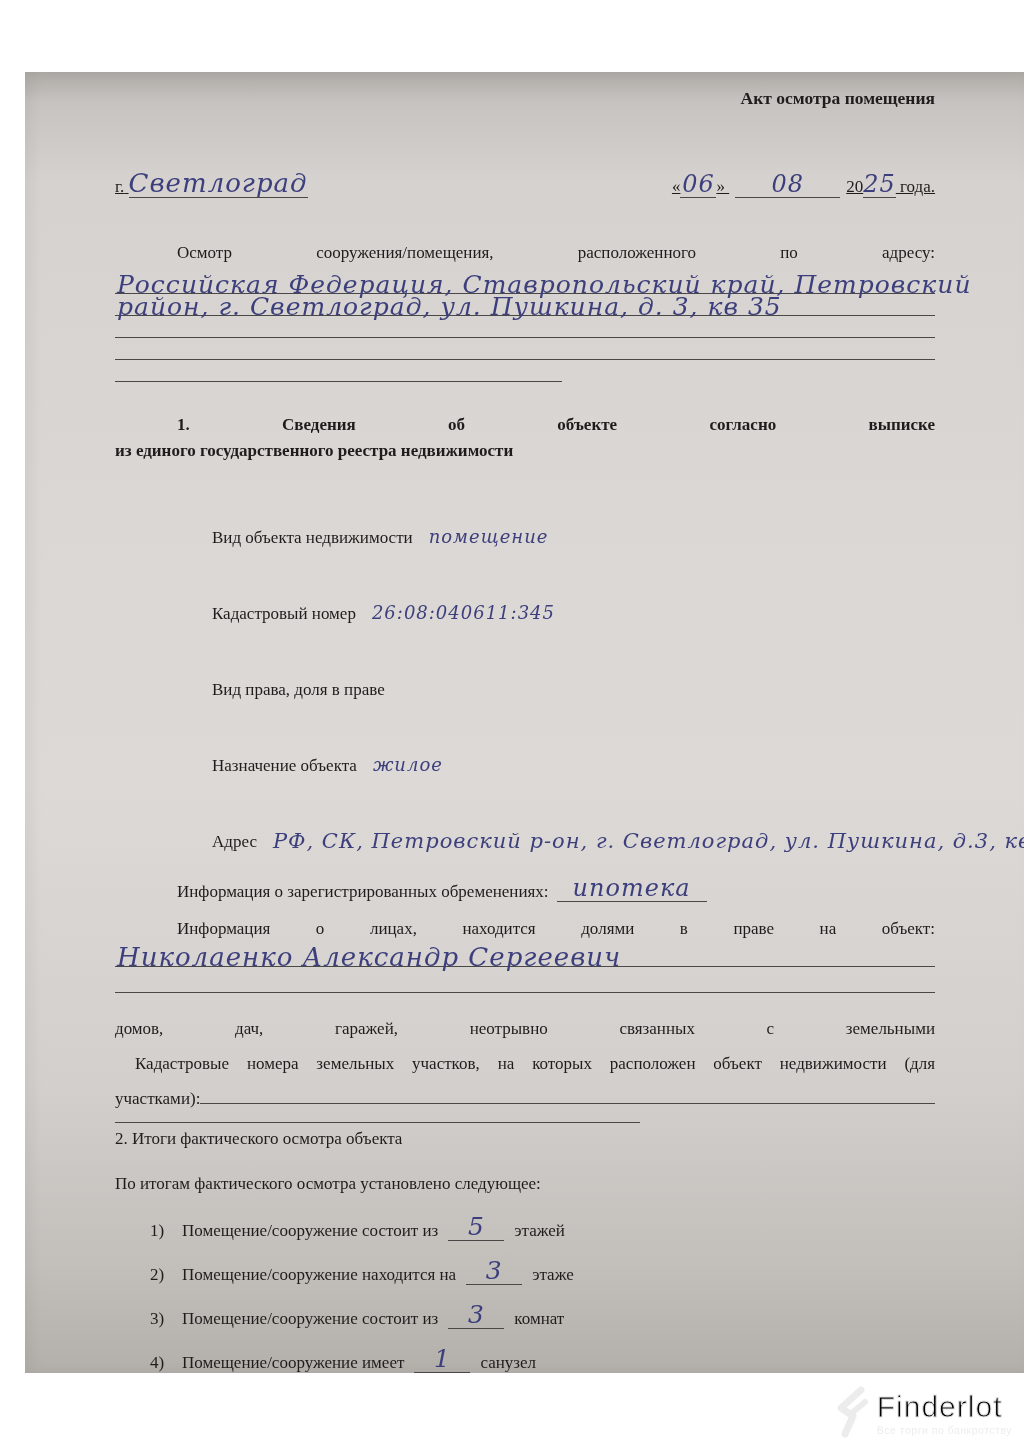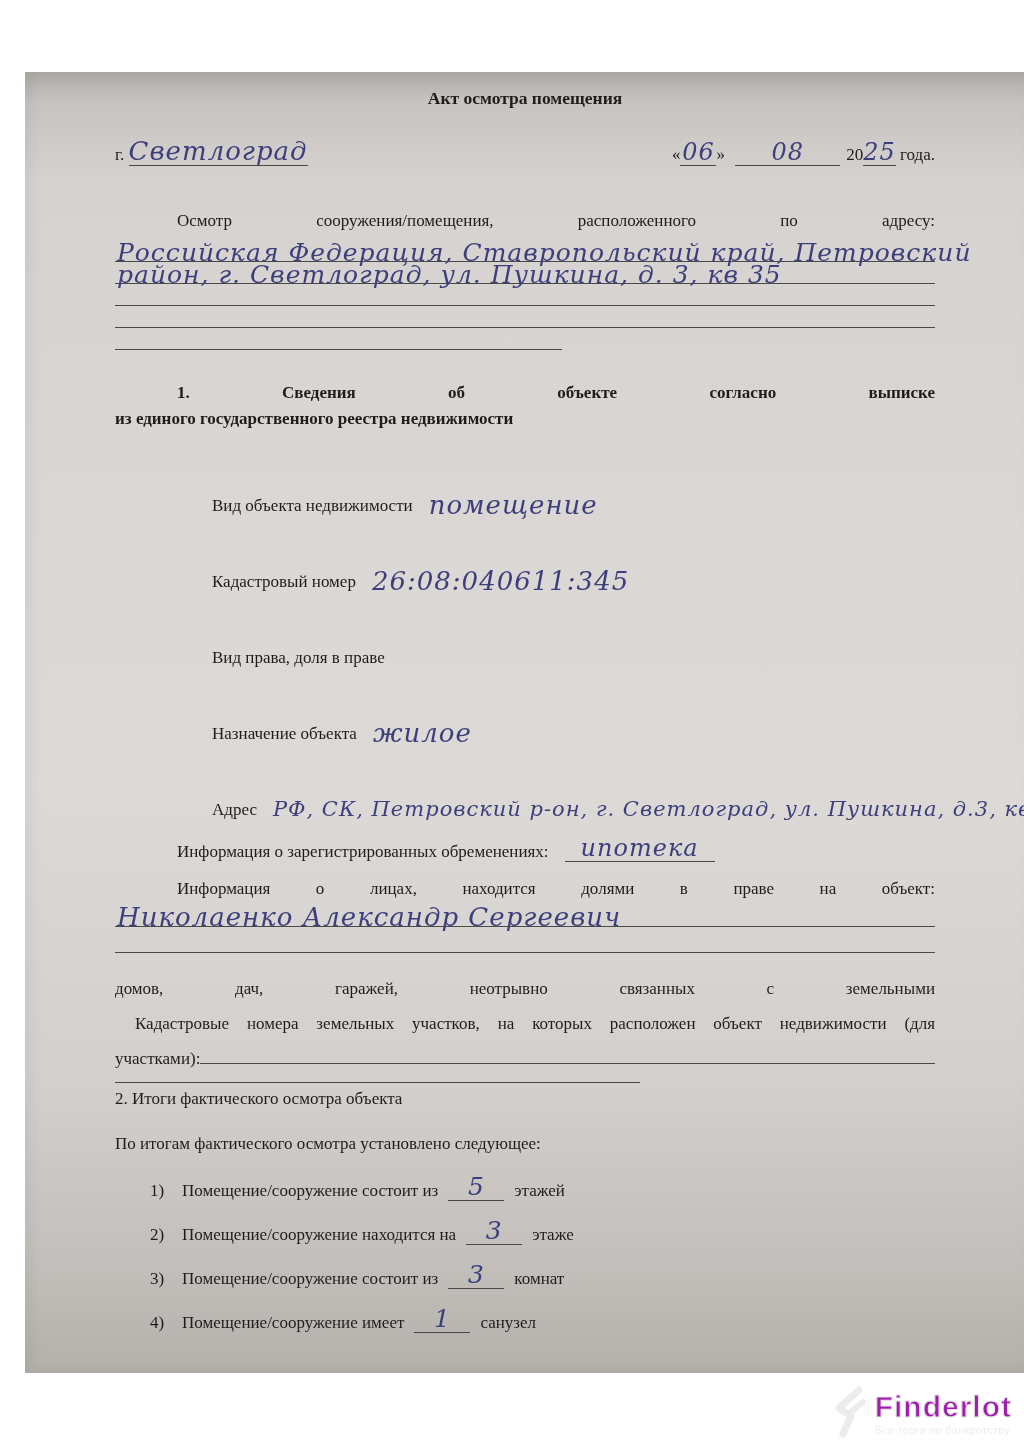--- a/index.html
+++ b/index.html
@@ -18,22 +18,22 @@
     padding:16px 89px 0 90px;
     color:#1f1d1b;
     font-size:17px;
     background:
       linear-gradient(180deg,
         #aeaba7 0px, #c6c3c0 30px, #d5d2cf 110px,
         #dad7d4 35%, #dcd9d6 55%, #d2cfcc 78%,
         #c2bfbb 92%, #b3b0ac 100%);
     box-shadow: inset 6px 0 14px rgba(0,0,0,0.05);
   }
-  .title{font-weight:bold;text-align:center;font-size:17.5px;}
-  .row-citydate{display:flex;justify-content:space-between;align-items:flex-end;margin-top:32px;}
+  .title{font-weight:bold;text-align:right;font-size:17.5px;}
+  .row-citydate{display:flex;justify-content:space-between;align-items:flex-end;margin-top:64px;text-decoration:underline;}
   .jline{text-align:justify;text-align-last:justify;text-justify:inter-word;}
   .intro{margin-top:44px;line-height:22px;}
   .ind{text-indent:62px;}
   .ink{
     font-family:"DejaVu Serif", serif;
     font-style:italic;
     color:#3d3f7d;
     letter-spacing:1px;
     white-space:nowrap;
   }
@@ -46,23 +46,23 @@
     position:absolute;left:2px;bottom:-4px;
     font-size:25px;line-height:25px;
   }
   .wline.short{width:447px;border-bottom-width:1.6px;}
   .u-ink{display:inline-block;border-bottom:1.3px solid #4a4846;text-align:center;}
   .h1{font-weight:bold;margin-top:30px;line-height:26px;}
   .h1b{font-weight:bold;line-height:26px;}
   .fields{display:flex;flex-direction:column;gap:16px;margin-top:24px;}
   .field{padding-left:97px;height:28px;display:flex;align-items:flex-end;margin-top:32px;}
   .field .flabel{flex:0 0 auto;}
-  .field .ink{font-size:26px;line-height:22px;margin-left:16px;}
+  .field .ink{font-size:18px;line-height:22px;margin-left:16px;}
   .field .ink.small{font-size:21px;}
-  .enc-row{margin-top:14px;padding-left:62px;display:flex;align-items:flex-end;height:28px;gap:8px;}
+  .enc-row{margin-top:22px;padding-left:62px;display:flex;align-items:flex-end;height:28px;}
   .enc-row .u-ink{min-width:150px;margin-left:8px;}
   .enc-row .ink{font-size:24px;line-height:20px;}
   .owners-label{margin-top:16px;line-height:22px;}
   .owner-line{margin-top:2px;height:24px;}
   .owner-line .ink{font-size:26px;}
   .blank-full{height:25px;border-bottom:1.3px solid #4a4846;}
   .land{margin-top:18px;line-height:35px;}
   .land .l1{text-indent:20px;}
   .land .l3{display:flex;align-items:baseline;}
   .land .l3 .fill{flex:1 1 auto;border-bottom:1.3px solid #4a4846;height:18px;}
@@ -78,21 +78,21 @@
   }
   .item .val .ink{font-size:25px;line-height:20px;}
   .watermark{
     position:absolute;right:12px;bottom:6px;
     display:flex;align-items:center;gap:4px;
     user-select:none;
   }
   .wm-text{display:flex;flex-direction:column;line-height:1;}
   .wm-brand{
     font-family:"Liberation Sans", sans-serif;
-    font-weight:bold;font-size:30px;color:#a21caf;
+    font-weight:normal;font-size:30px;color:#000000;
     -webkit-text-stroke:1px #e3e3e3;letter-spacing:1px;
   }
   .wm-tagline{
     font-family:"Liberation Sans", sans-serif;
     font-size:10.5px;color:#ededed;margin-top:3px;letter-spacing:0.5px;
   }
 </style>
 </head>
 <body>
 

